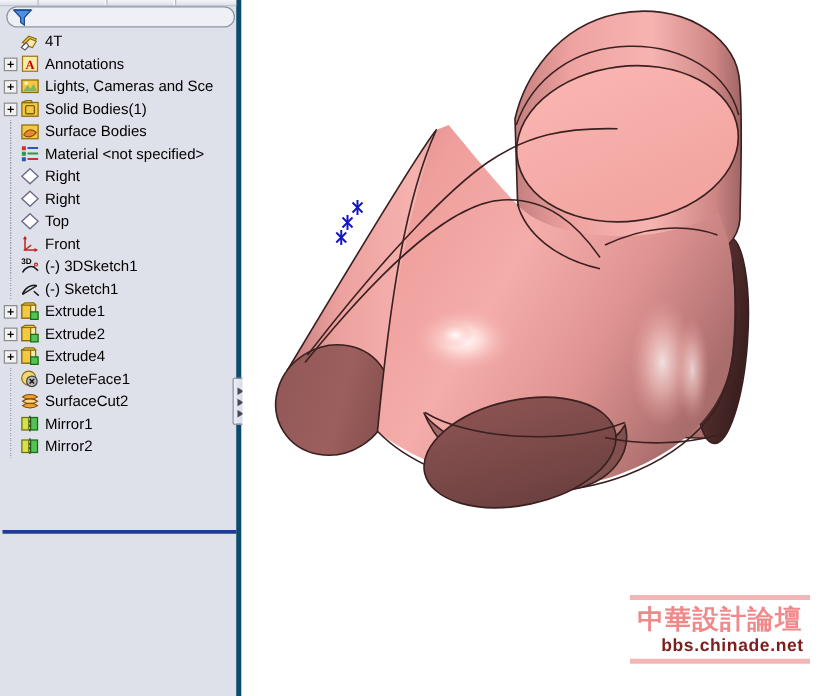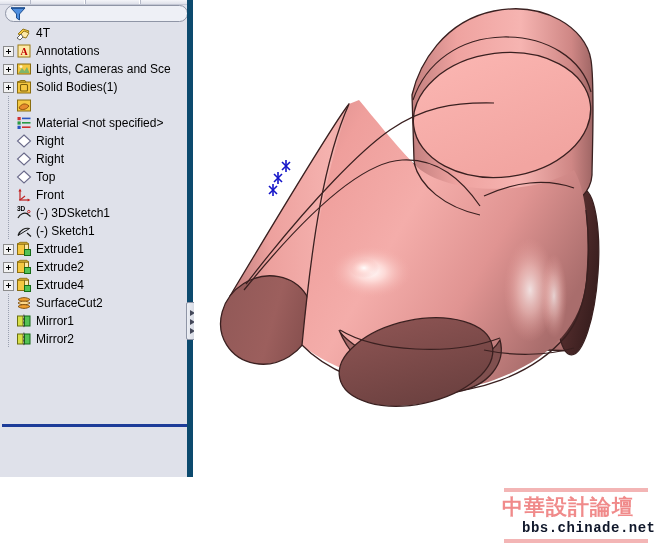--- a/index.html
+++ b/index.html
@@ -14,23 +14,23 @@
     position: relative;
     width: 657px;
     height: 557px;
     background: #ffffff;
   }
 
   
   #tree-panel {
     position: absolute;
     left: 0; top: 0;
-    width: 193px; height: 477px;
+    width: 193px; height: 557px;
     background: #dfe1ea;
-    border-right: 6px solid #0c4a6e;
+    border-right: 4px solid #0c4a6e;
     box-sizing: border-box;
     overflow: hidden;
   }
 
   
   #panel-toolbar {
     position: absolute;
     left: 0; top: 0;
     width: 193px; height: 5px;
     background: linear-gradient(#f4f5f9, #dfe1ea);
@@ -179,46 +179,46 @@
     width: 463px; height: 557px;
     background: #ffffff;
     overflow: hidden;
   }
   #model-svg { position: absolute; left: 0; top: 0; }
 
   
   #watermark {
     position: absolute;
     left: 502px;
-    top: 488px;
+    top: 476px;
     width: 148px;
     height: 58px;
-    text-align: left;
+    text-align: center;
   }
   #watermark .wm-rule {
     height: 4px;
     background: #f3b5b5;
     width: 144px;
     margin: 0 auto;
   }
   #watermark .wm-cn {
     font-family: "DejaVu Sans", sans-serif;
     font-size: 21px;
     font-weight: bold;
     color: #f08a8a;
     letter-spacing: 1px;
     line-height: 26px;
     margin-top: 2px;
     white-space: nowrap;
   }
   #watermark .wm-url {
-    font-family: Liberation Mono, monospace;
+    font-family: Liberation Sans, sans-serif;
     font-size: 14px;
     font-weight: bold;
-    color: #0f172a;
+    color: #7f1d1d;
     line-height: 16px;
     letter-spacing: 0.5px;
     white-space: nowrap;
     margin-left: 20px;
   }
 </style>
 </head>
 <body>
 
 <div id="app">
@@ -284,20 +284,21 @@
               </svg></span>
             <span class="tlabel">Solid Bodies(1)</span>
           </div>
           <div class="tree-row">
             <span class="indent" style="width: 3px;"></span>
             <span class="dotline"></span>
             <span class="ticon"><svg viewBox="0 0 16 16" width="16" height="16">
                 <rect x="1.5" y="3" width="13" height="11" fill="#f5c842" stroke="#8a6d10" stroke-width="1"></rect>
                 <path d="M3,11 C5.5,6 10,6 13,9 C10.5,13 5,13.5 3,11 Z" fill="#e68a2e" stroke="#8a4a0a" stroke-width="0.9"></path>
               </svg></span>
+            <span class="tlabel">Surface Bodies</span>
           </div>
           <div class="tree-row">
             <span class="indent" style="width: 3px;"></span>
             <span class="dotline"></span>
             <span class="ticon"><svg viewBox="0 0 16 16" width="16" height="16">
                 <rect x="1.5" y="2" width="3.2" height="3.2" fill="#d03030"></rect>
                 <rect x="1.5" y="6.4" width="3.2" height="3.2" fill="#2a9a45"></rect>
                 <rect x="1.5" y="10.8" width="3.2" height="3.2" fill="#2b55c0"></rect>
                 <rect x="6" y="2.6" width="8.5" height="1.6" fill="#2b55c0"></rect>
                 <rect x="6" y="7" width="8.5" height="1.6" fill="#2a9a45"></rect>
@@ -387,20 +388,30 @@
           <div class="tree-row">
             <span class="indent" style="width: 3px;"></span>
             <span class="expander plus"></span>
             <span class="ticon"><svg viewBox="0 0 16 16" width="16" height="16">
                 <rect x="1.5" y="3" width="11" height="10.5" fill="#fde9a8" stroke="#8a6d10" stroke-width="1"></rect>
                 <rect x="1.5" y="3" width="7" height="10.5" fill="#f5c842" stroke="#8a6d10" stroke-width="1"></rect>
                 <path d="M1.5,3 L4,1.3 L11,1.3 L12.5,3 Z" fill="#f5c842" stroke="#8a6d10" stroke-width="0.9"></path>
                 <rect x="8.5" y="8.5" width="6" height="6" fill="#55c255" stroke="#166b16" stroke-width="1"></rect>
               </svg></span>
             <span class="tlabel">Extrude4</span>
+          </div>
+          <div class="tree-row">
+            <span class="indent" style="width: 3px;"></span>
+            <span class="dotline"></span>
+            <span class="ticon"><svg viewBox="0 0 16 16" width="16" height="16">
+                <circle cx="7" cy="7.5" r="5.6" fill="#f5d76e" stroke="#8a6d10" stroke-width="1"></circle>
+                <circle cx="9.5" cy="10" r="4.2" fill="#b9b9b9" stroke="#444" stroke-width="1"></circle>
+                <path d="M7.7,8.2 L11.3,11.8 M11.3,8.2 L7.7,11.8" stroke="#111" stroke-width="1.2"></path>
+              </svg></span>
+            <span class="tlabel">DeleteFace1</span>
           </div>
           <div class="tree-row">
             <span class="indent" style="width: 3px;"></span>
             <span class="dotline"></span>
             <span class="ticon"><svg viewBox="0 0 16 16" width="16" height="16">
                 <path d="M2,4.5 C5,2 11,2 14,4.5 C11,7 5,7 2,4.5 Z" fill="#f0a030" stroke="#7a4a08" stroke-width="0.9"></path>
                 <path d="M2,8 C5,5.5 11,5.5 14,8 C11,10.5 5,10.5 2,8 Z" fill="#fbd78a" stroke="#7a4a08" stroke-width="0.9"></path>
                 <path d="M2,11.5 C5,9 11,9 14,11.5 C11,14 5,14 2,11.5 Z" fill="#f0a030" stroke="#7a4a08" stroke-width="0.9"></path>
               </svg></span>
             <span class="tlabel">SurfaceCut2</span>

